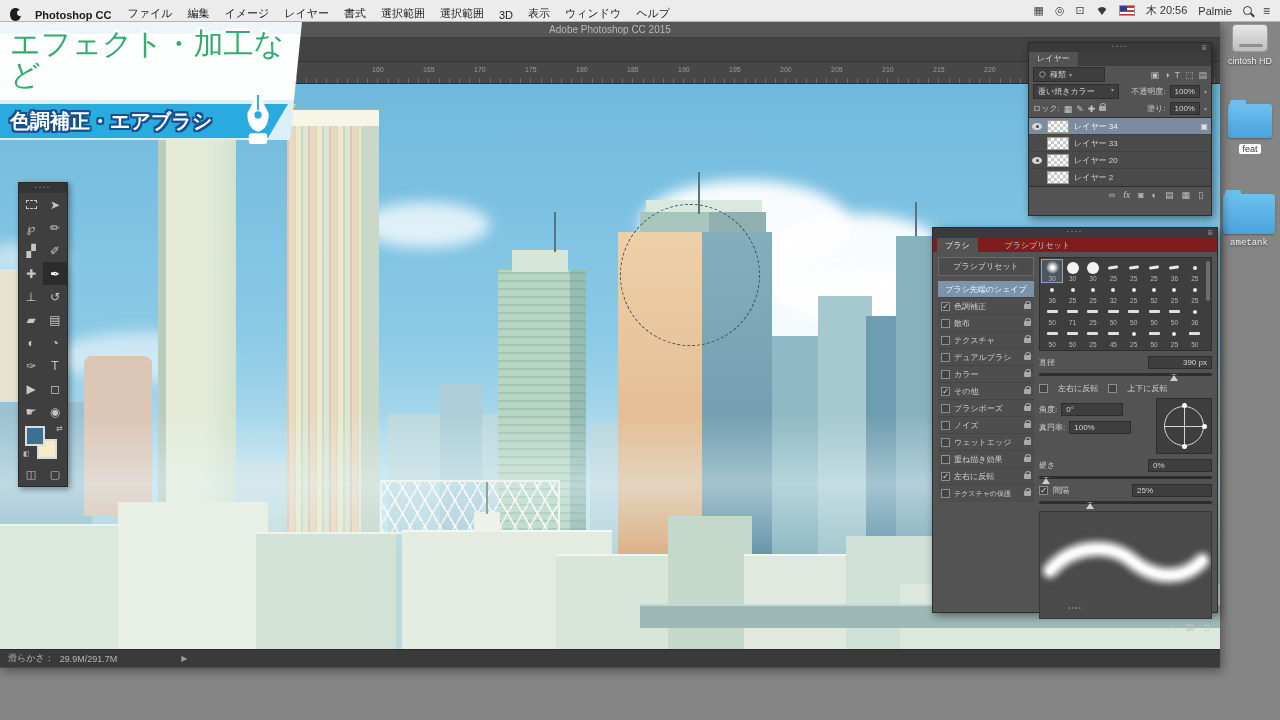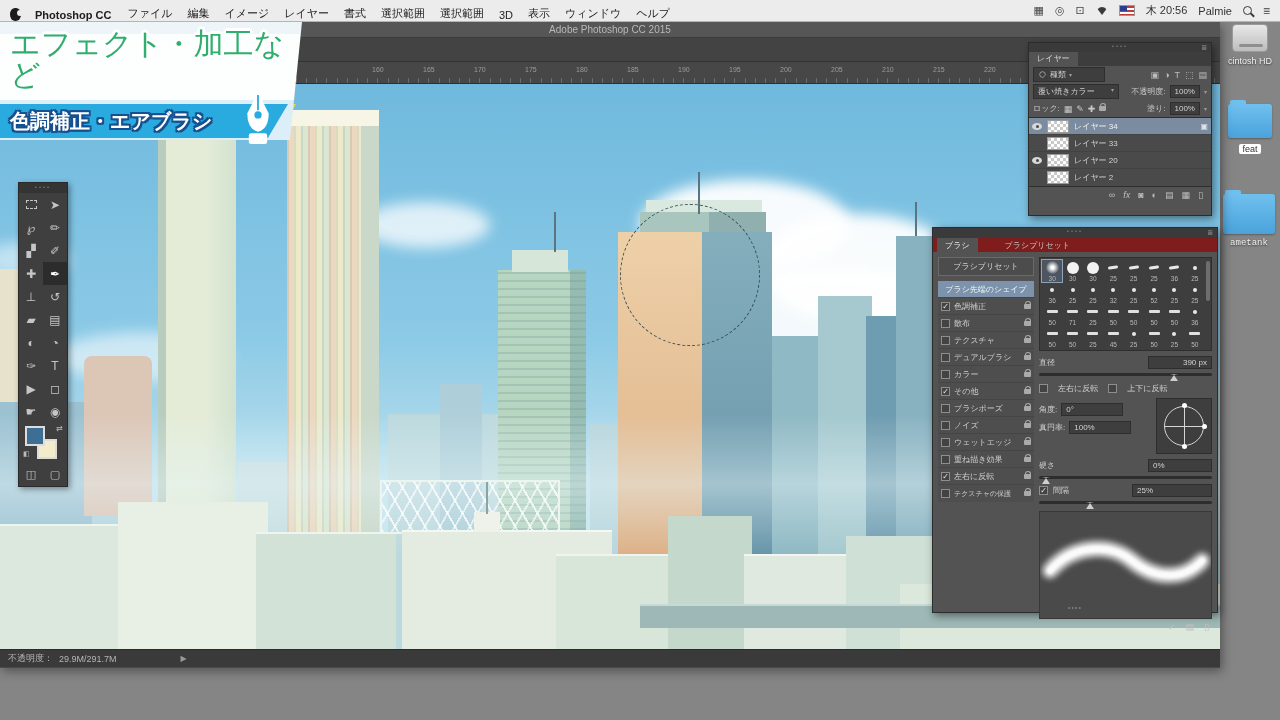--- a/index.html
+++ b/index.html
@@ -281,21 +281,21 @@
       <div class="bld win-grid" style="left:668px;top:432px;width:84px;height:134px;background:#c4d8cc"></div>
       <div class="bld" style="left:744px;top:470px;width:110px;height:96px;background:#dfe9df;border-top:2px solid #f2f6f0"></div>
       <div class="bld win-h" style="left:846px;top:452px;width:110px;height:114px;background:#cfe0d6"></div>
       <div class="bld" style="left:900px;top:500px;width:320px;height:66px;background:#dce8dc"></div>
       <div class="bld" style="left:640px;top:520px;width:580px;height:24px;background:#9db8b6;border-top:2px solid #c8d8d2"></div>
       <div class="bld" style="left:474px;top:428px;width:26px;height:20px;background:#eef2ea"></div>
       <div class="antenna" style="left:486px;top:398px;width:2px;height:32px;background:#8aa49e"></div>
     </div>
 
     <div class="statusbar">
-      <span>不透明度：</span>
+      <span>滑らかさ：</span>
         <span>29.9M/291.7M</span>
       <span class="arrow" style="margin-left:58px">▶</span>
     </div>
   </div>
 
   <div class="toolbar">
     <div class="tb-head">••••</div>
     <div class="tb-grid">
       <div class="tool">
           <span class="msq"></span>

